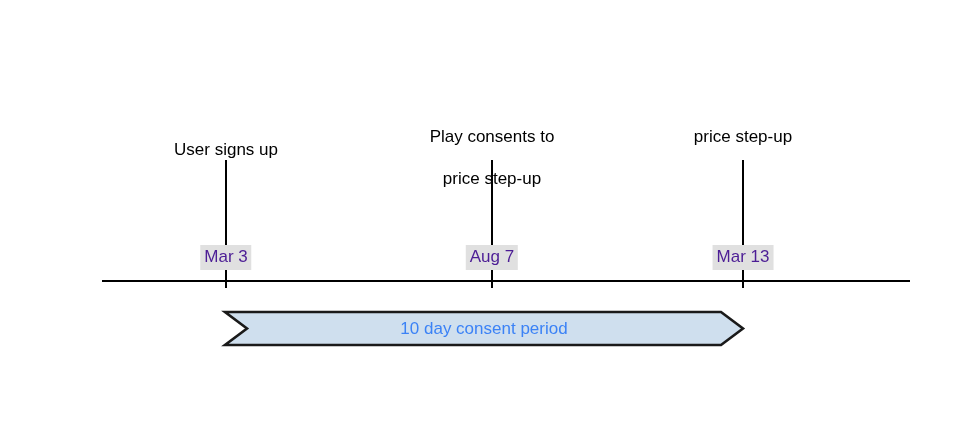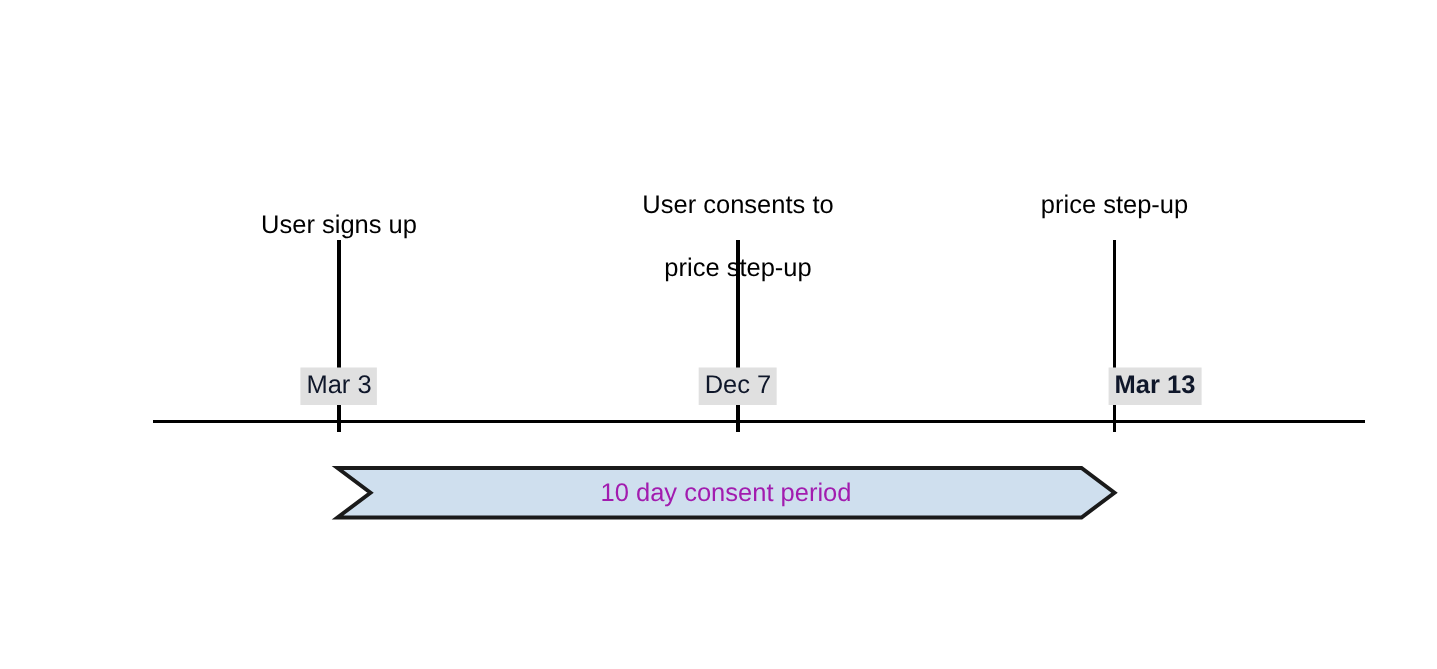--- a/index.html
+++ b/index.html
@@ -33,32 +33,32 @@
     line-height: 21px;
     color: #000000;
     white-space: pre-line;
     transform: translateX(-50%);
   }
   .date-badge {
     position: absolute;
     font-family: "Liberation Sans", sans-serif;
     font-size: 17px;
     line-height: 22px;
-    color: #0f172a;
+    color: #4c1d95;
     background: #e0e0e0;
     padding: 1px 4px 2px 4px;
     transform: translateX(-50%);
     white-space: nowrap;
   }
   .band-label {
     position: absolute;
     font-family: "Liberation Sans", sans-serif;
     font-size: 17px;
     line-height: 20px;
-    color: #a21caf;
+    color: #3b82f6;
     transform: translate(-50%, -50%);
     white-space: nowrap;
   }
 </style>
 </head>
 <body>
 
 <div id="canvas">
 
   <svg id="diagram-svg" viewBox="0 0 958 446" xmlns="http://www.w3.org/2000/svg">
@@ -70,29 +70,29 @@
     <line x1="707" y1="160" x2="707" y2="288" stroke="#000000" stroke-width="2.2" shape-rendering="crispEdges"></line>
 
     <polygon points="189,312 685,312 707,328.5 685,345 189,345 211,328.5" fill="#cfdfee" stroke="#1a1a1a" stroke-width="2.6" stroke-linejoin="miter"></polygon>
   </svg>
 
   <div class="evt-label" style="left:190px; top:118px; width:220px;">
     <div>User signs up</div>
   </div>
 
   <div class="evt-label" style="left:456px; top:105px; width:230px;">
-    <div>User consents to</div>
+    <div>Play consents to</div>
     <div>price step-up</div>
   </div>
 
   <div class="evt-label" style="left:707px; top:105px; width:230px;">
     <div>price step-up</div>
   </div>
 
   <div class="date-badge" style="left:190px; top:245px;">Mar 3</div>
 
-  <div class="date-badge" style="left:456px; top:245px;">Dec 7</div>
+  <div class="date-badge" style="left:456px; top:245px;">Aug 7</div>
 
-  <div class="date-badge" style="left:734px; top:245px;font-weight:bold;">Mar 13</div>
+  <div class="date-badge" style="left:707px; top:245px;">Mar 13</div>
 
   <div class="band-label" style="left:448px; top:329px;">10 day consent period</div>
 
 </div>
 
 </body></html>

